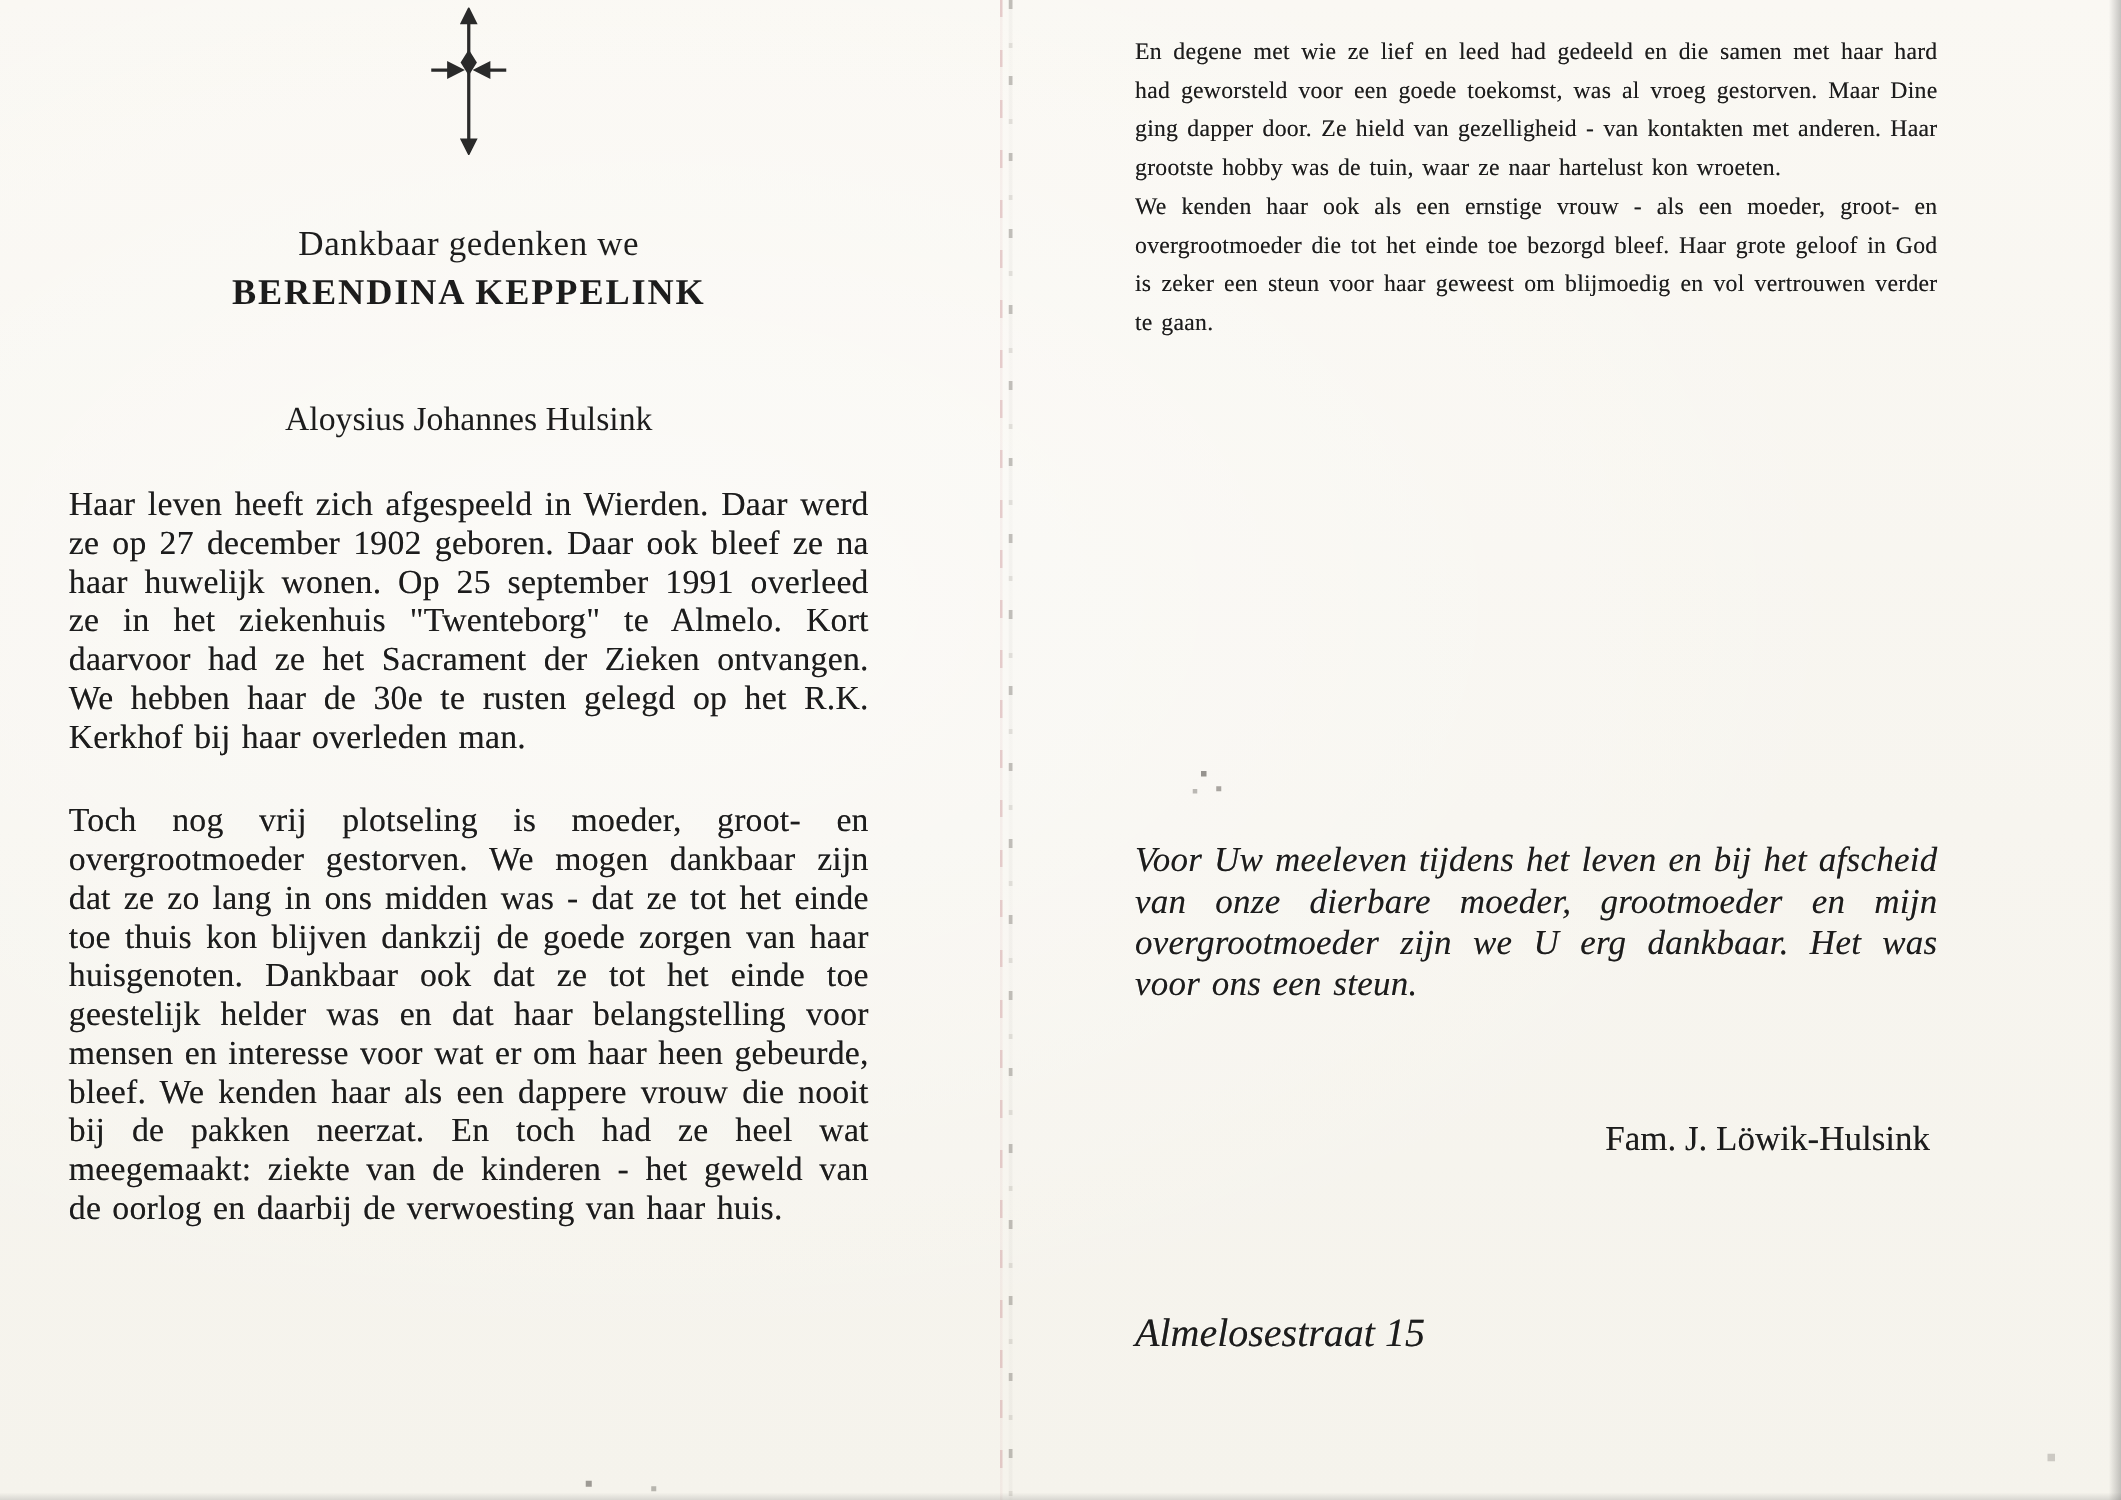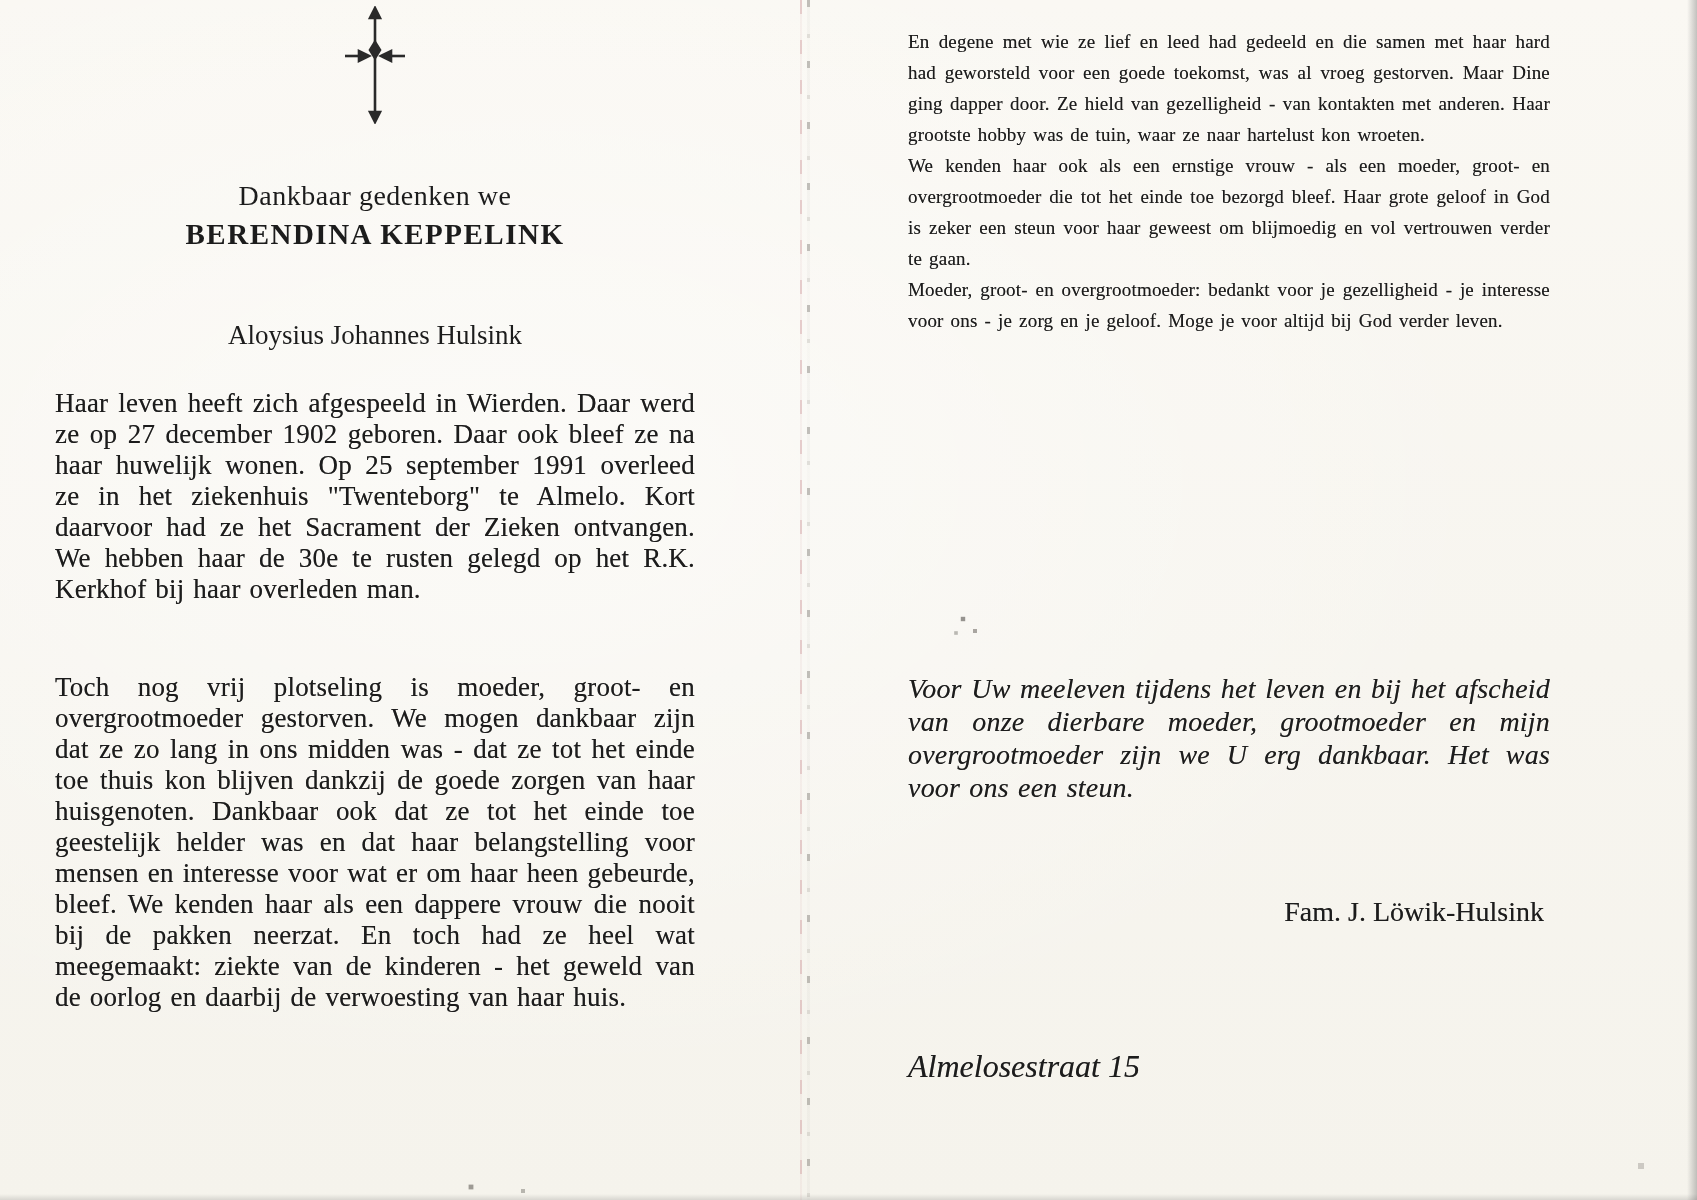--- a/index.html
+++ b/index.html
@@ -53,21 +53,21 @@
     left: 0; width: 100%;
     margin: 0;
     font-size: 27px;
     line-height: 31px;
     text-align: justify;
     letter-spacing: 0.2px;
     word-spacing: 2px;
     text-shadow: 0 0 0.5px rgba(20,20,20,0.55);
   }
   .p1 { top: 388px; }
-  .p2 { top: 672px; }
+  .p2 { top: 641px; }
 
   .rblock {
     position: absolute;
     top: 26px; left: 0; width: 100%;
   }
   .rblock p {
     margin: 0;
     font-size: 19px;
     line-height: 31px;
     text-align: justify;
@@ -201,21 +201,20 @@
 
   </div>
 
   <div class="fold"></div>
 
   <div class="page right">
 
     <div class="rblock">
       <p>En degene met wie ze lief en leed had gedeeld en die samen met haar hard had geworsteld voor een goede toekomst, was al vroeg gestorven. Maar Dine ging dapper door. Ze hield van gezelligheid - van kontakten met anderen. Haar grootste hobby was de tuin, waar ze naar hartelust kon wroeten.</p>
       <p>We kenden haar ook als een ernstige vrouw - als een moeder, groot- en overgrootmoeder die tot het einde toe bezorgd bleef. Haar grote geloof in God is zeker een steun voor haar geweest om blijmoedig en vol vertrouwen verder te gaan.</p>
-      <p>Moeder, groot- en overgrootmoeder: bedankt voor je gezelligheid - je interesse voor ons - je zorg en je geloof. Moge je voor altijd bij God verder leven.</p>
     </div>
 
     <p class="ack">Voor Uw meeleven tijdens het leven en bij het afscheid van onze dierbare moeder, grootmoeder en mijn overgrootmoeder zijn we U erg dankbaar. Het was voor ons een steun.</p>
 
     <div class="sig">Fam. J. Löwik-Hulsink</div>
 
     <div class="addr">Almelosestraat 15</div>
 
   </div>
 

